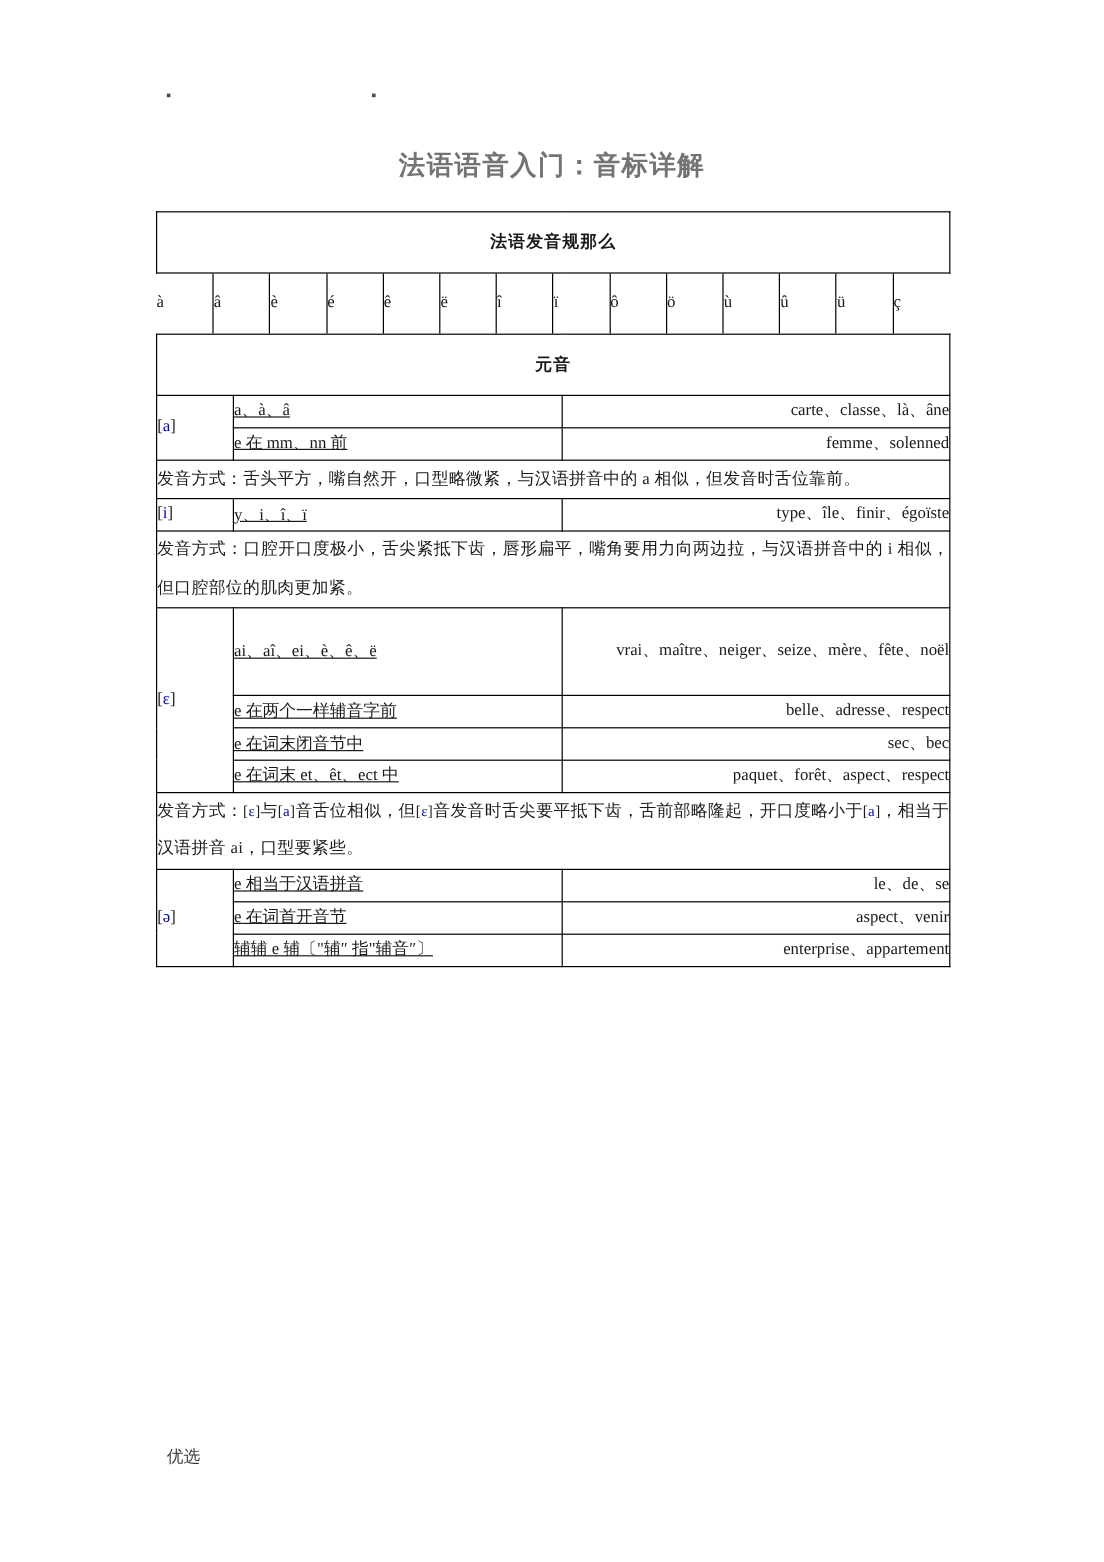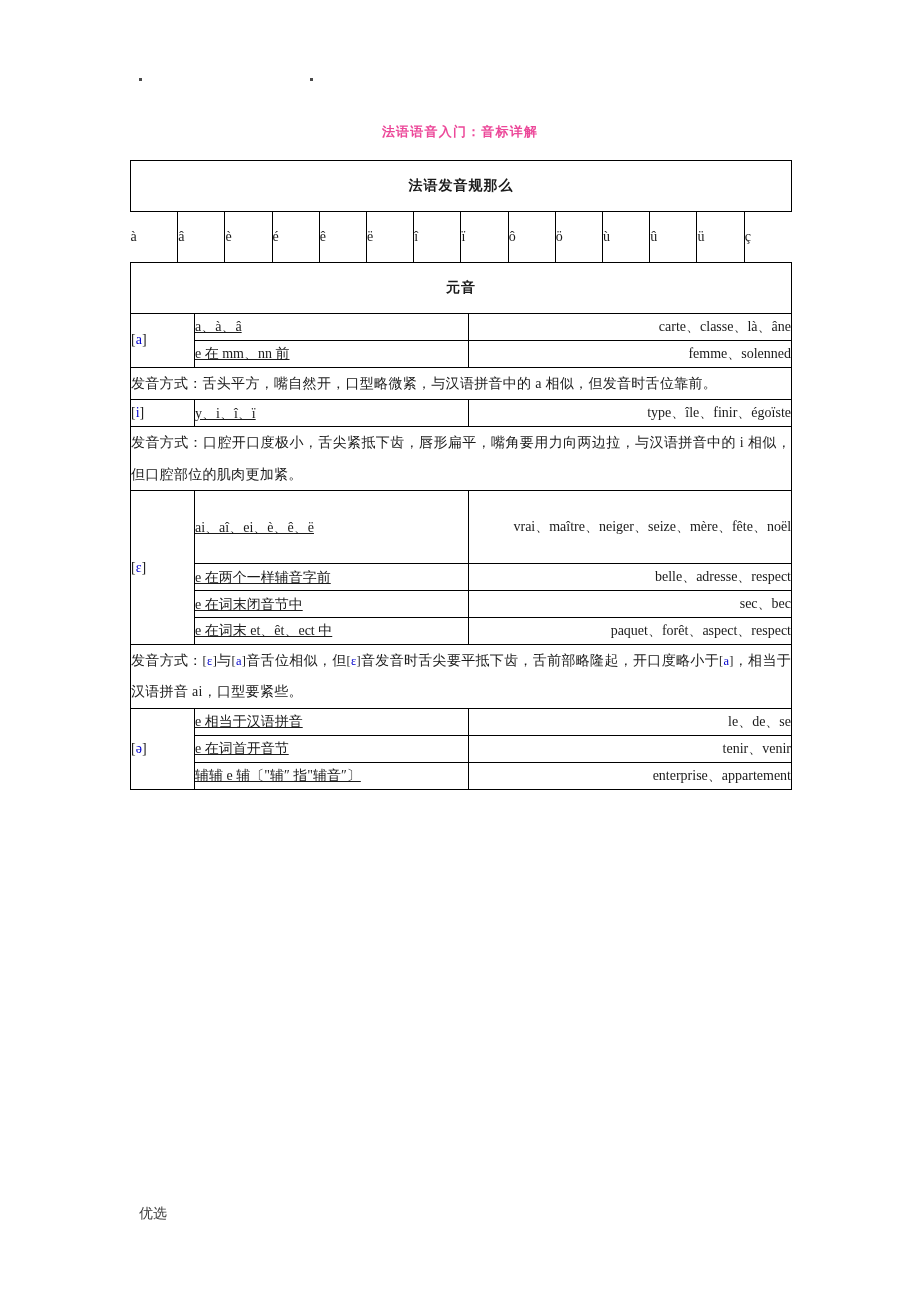--- a/index.html
+++ b/index.html
@@ -29,29 +29,29 @@
   #dot-1 { left: 139px; top: 78px; }
   #dot-2 { left: 310px; top: 78px; }
 
   .doc-title {
     position: absolute;
     left: 0; top: 123px;
     width: 920px;
     text-align: center;
     font-family: "Liberation Serif", "DejaVu Serif", serif;
     font-weight: bold;
-    font-size: 13px;
+    font-size: 22px;
     letter-spacing: 1.2px;
-    color: #ec4899;
+    color: #737373;
   }
 
   table.main {
     position: absolute;
     left: 130px;
-    top: 160px;
+    top: 176px;
     width: 661px;
     border-collapse: collapse;
     table-layout: fixed;
   }
   table.main td {
     border: 1px solid #000000;
     padding: 0;
     vertical-align: middle;
     font-size: 14px;
     color: #1a1a1a;
@@ -219,21 +219,21 @@
         <td colspan="3" class="desc-cell" id="desc-epsilon">发音方式：<span class="ipa"><span class="brk">[</span><span>ɛ</span><span class="brk">]</span></span>与<span class="ipa"><span class="brk">[</span><span>a</span><span class="brk">]</span></span>音舌位相似，但<span class="ipa"><span class="brk">[</span><span>ɛ</span><span class="brk">]</span></span>音发音时舌尖要平抵下齿，舌前部略隆起，开口度略小于<span class="ipa"><span class="brk">[</span><span>a</span><span class="brk">]</span></span>，相当于汉语拼音 ai，口型要紧些。</td>
       </tr>
 
       <tr>
         <td class="sym" rowspan="3"><span class="brk">[</span><span class="sym-link">ə</span><span class="brk">]</span></td>
         <td class="rule-cell">e 相当于汉语拼音</td>
         <td class="ex-cell">le、de、se</td>
       </tr>
       <tr>
         <td class="rule-cell">e 在词首开音节</td>
-        <td class="ex-cell">tenir、venir</td>
+        <td class="ex-cell">aspect、venir</td>
       </tr>
       <tr>
         <td class="rule-cell">辅辅 e 辅〔"辅″ 指"辅音″〕</td>
         <td class="ex-cell">enterprise、appartement</td>
       </tr>
 
     </tbody>
   </table>
 
   <div class="footer-note">优选</div>

